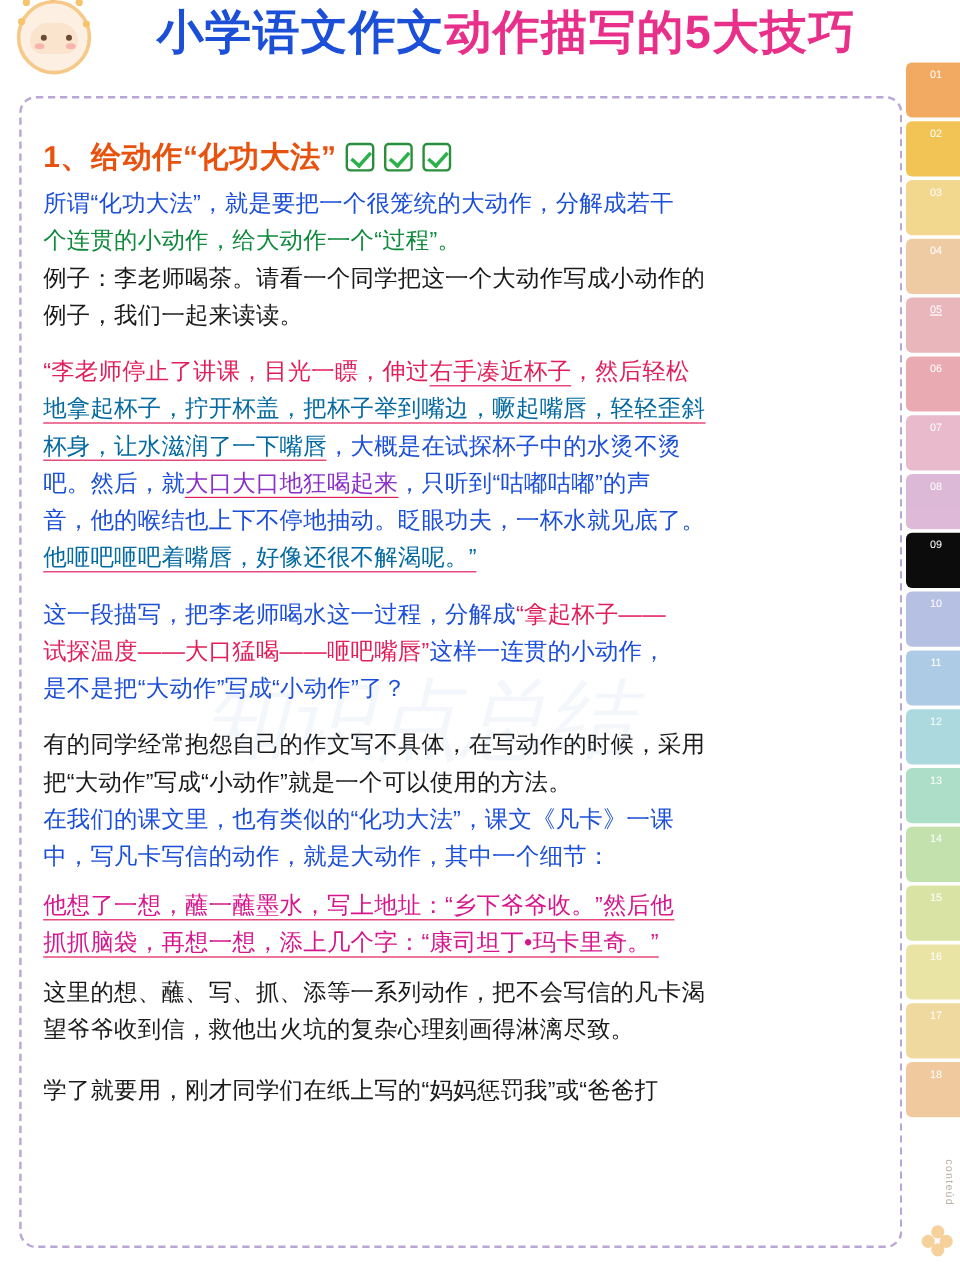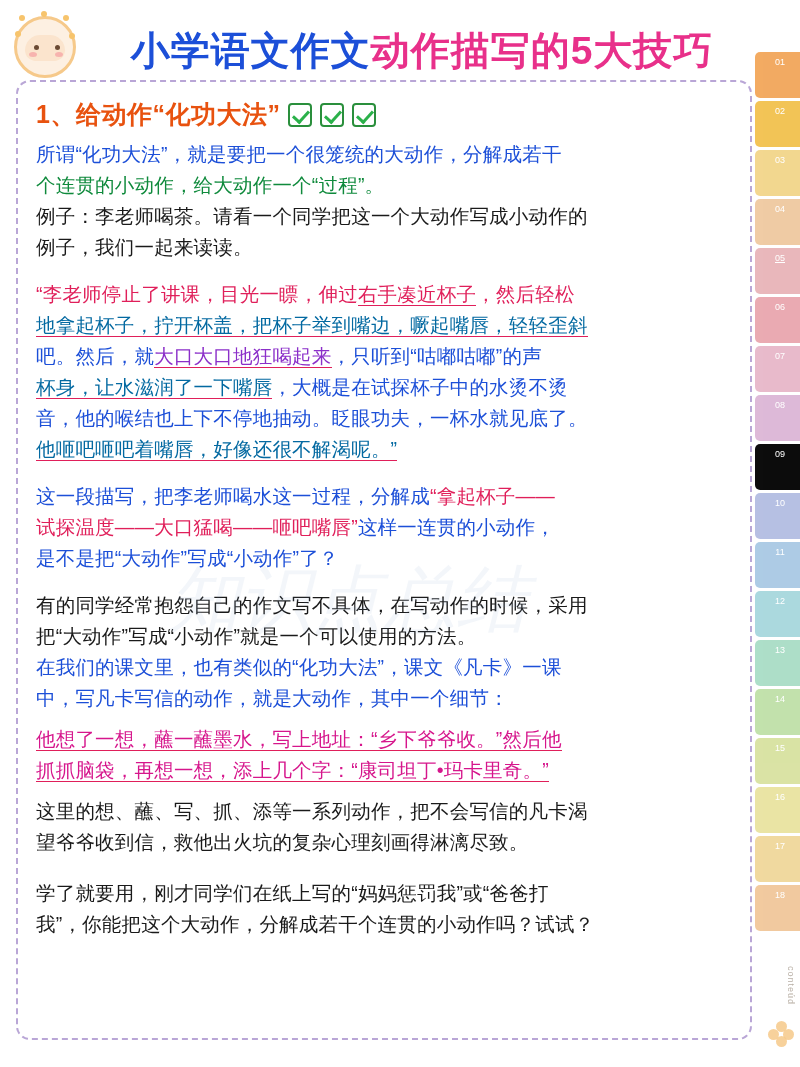--- a/index.html
+++ b/index.html
@@ -20,21 +20,21 @@
     background: #ffffff;
   }
 
   
   .header {
     position: absolute;
     left: 0; top: 0;
     width: 800px;
     height: 78px;
     display: flex;
-    align-items: flex-end;
+    align-items: flex-start;
     padding-left: 14px;
     box-sizing: border-box;
   }
   .sun-badge {
     width: 62px;
     height: 62px;
     border-radius: 50%;
     background: #fdf0e2;
     border: 3px solid #f6c98a;
     position: relative;
@@ -141,21 +141,21 @@
     font-style: italic;
     font-family: "Liberation Serif", serif;
     pointer-events: none;
     white-space: nowrap;
   }
 
   .section-head {
     display: flex;
     align-items: center;
     gap: 8px;
-    margin: 2px 0 8px 0;
+    margin: 18px 0 8px 0;
   }
   .section-title {
     font-size: 25px;
     font-weight: bold;
     color: #e8520f;
     letter-spacing: 0.5px;
   }
   .check {
     width: 24px; height: 24px;
     border: 2px solid #2a8f3c;
@@ -328,24 +328,24 @@
     <div class="gap-m"></div>
 
     <div class="para">
       <p class="line">
         <span class="red-t">“李老师停止了讲课，目光一瞟，伸过</span><span class="red-t u-red">右手凑近杯子</span><span class="red-t">，然后轻松</span>
       </p>
       <p class="line">
         <span class="orange-t u-red">地拿起杯子，拧开杯盖，把杯子举到嘴边，噘起嘴唇，轻轻歪斜</span>
       </p>
       <p class="line">
+        <span class="orange-t u-red">杯身，让水滋润了一下嘴唇</span><span class="blue-t">，大概是在试探杯子中的水烫不烫</span>
+      </p>
+      <p class="line">
         <span class="blue-t">吧。然后，就</span><span class="purple-t u-red">大口大口地狂喝起来</span><span class="blue-t">，只听到“咕嘟咕嘟”的声</span>
-      </p>
-      <p class="line">
-        <span class="orange-t u-red">杯身，让水滋润了一下嘴唇</span><span class="blue-t">，大概是在试探杯子中的水烫不烫</span>
       </p>
       <p class="line">
         <span class="blue-t">音，他的喉结也上下不停地抽动。眨眼功夫，一杯水就见底了。</span>
       </p>
       <p class="line">
         <span class="orange-t u-red">他咂吧咂吧着嘴唇，好像还很不解渴呢。”</span>
       </p>
     </div>
 
     <div class="gap-m"></div>
@@ -387,21 +387,20 @@
 
     <div class="para">
       <p class="line blk">这里的想、蘸、写、抓、添等一系列动作，把不会写信的凡卡渴</p>
       <p class="line blk">望爷爷收到信，救他出火坑的复杂心理刻画得淋漓尽致。</p>
     </div>
 
     <div class="gap-l"></div>
 
     <div class="para">
       <p class="line blk">学了就要用，刚才同学们在纸上写的“妈妈惩罚我”或“爸爸打</p>
-      <p class="line blk">我”，你能把这个大动作，分解成若干个连贯的小动作吗？试试？</p>
     </div>
   </div>
 
   <div class="corner-flower">
     <div style="left:8px;top:0;"></div>
     <div style="left:0;top:8px;"></div>
     <div style="left:15px;top:8px;"></div>
     <div style="left:8px;top:15px;"></div>
   </div>
 </div>

